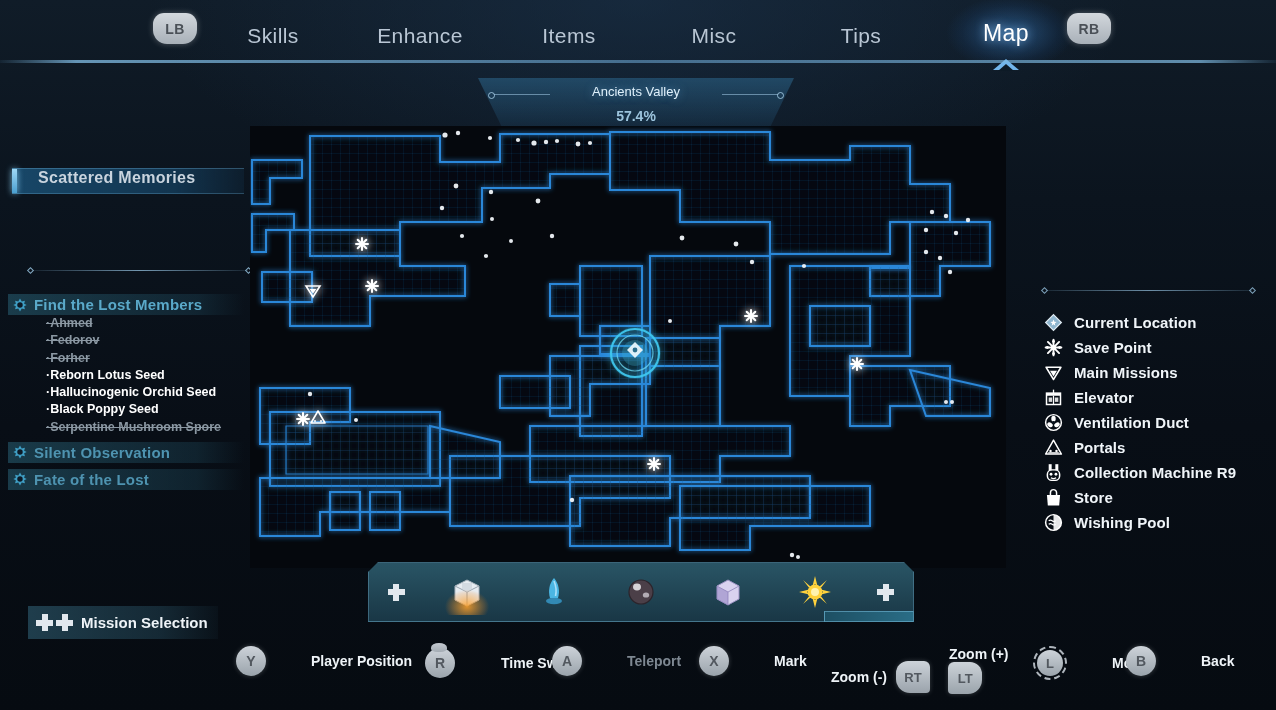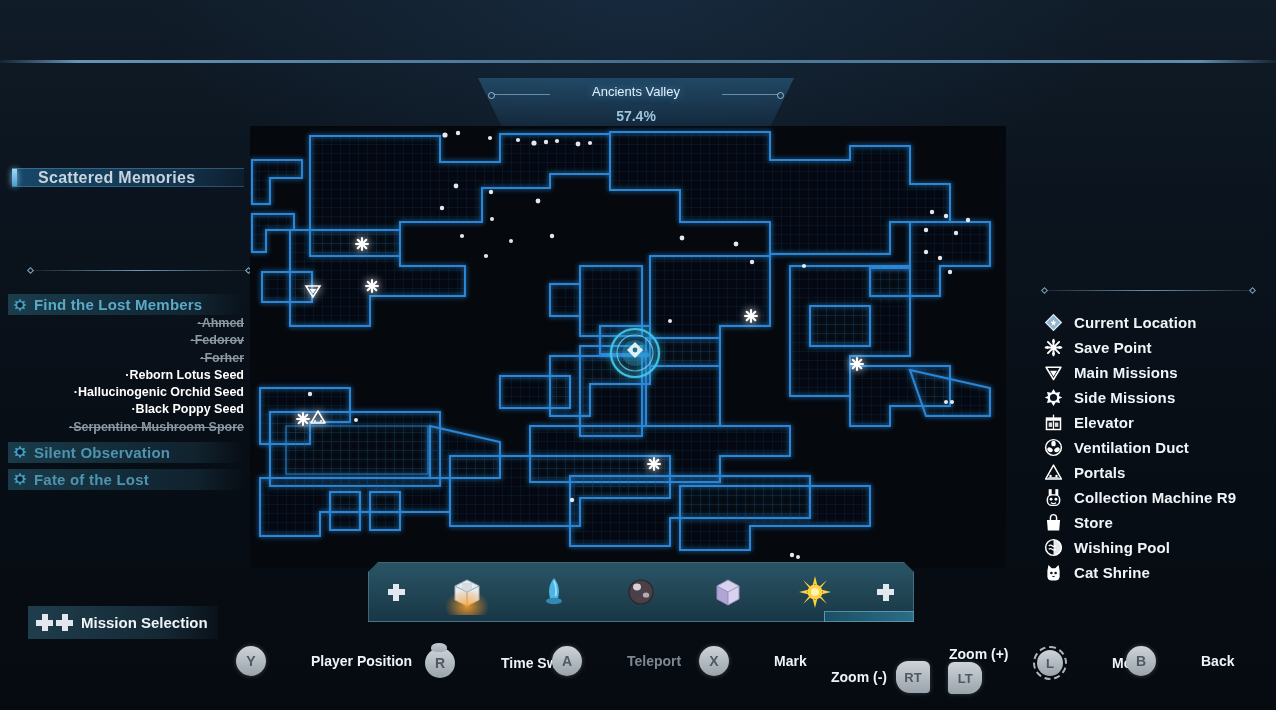--- a/index.html
+++ b/index.html
@@ -31,37 +31,37 @@
     border-bottom:7px solid #0d1a26; }
   .bumper { width:44px; height:31px; border-radius:11px 11px 14px 14px;
     background:linear-gradient(180deg,#d3d8dd,#a8b0b8); color:#4a5057;
     font-size:14px; font-weight:bold; display:flex; align-items:center; justify-content:center;
     box-shadow:0 0 6px rgba(255,255,255,0.28); letter-spacing:.5px; }
   .navline { position:absolute; left:0; top:60px; width:1276px; height:3px;
     background:linear-gradient(90deg, rgba(70,120,160,0.10) 0%, rgba(130,190,230,0.75) 6%, rgba(110,170,215,0.55) 50%, rgba(130,190,230,0.7) 94%, rgba(70,120,160,0.10) 100%); }
 
   
   .quest { position:absolute; left:12px; top:168px; width:232px; }
-  .q-title { position:relative; height:19px; display:flex; align-items:flex-start;
+  .q-title { position:relative; height:26px; display:flex; align-items:flex-start;
     background:linear-gradient(90deg, rgba(24,74,108,0.95), rgba(20,60,90,0.82) 70%, rgba(16,46,70,0.35));
     border-top:1px solid rgba(110,180,220,0.35); border-bottom:1px solid rgba(110,180,220,0.3); }
   .q-title .accent { position:absolute; left:0; top:0; width:5px; height:100%;
     background:linear-gradient(180deg,#9fd8f5,#4a9fd0); box-shadow:0 0 6px rgba(140,210,245,0.9); }
   .q-title span.t { margin-left:26px; font-size:16px; color:#c9d4de; font-weight:bold; letter-spacing:.3px; }
   .q-desc { margin-top:10px; margin-left:18px; width:214px; padding:7px 8px 8px 22px;
     background:linear-gradient(90deg, rgba(40,124,142,0.92), rgba(36,110,128,0.85) 75%, rgba(30,92,110,0.5));
     font-size:12.5px; font-weight:bold; line-height:1.22; color:#f2f7fa; }
   .divider { margin-top:18px; margin-left:12px; width:232px; height:6px; position:relative; }
   .divider .ln { position:absolute; left:8px; top:2px; width:216px; height:1px;
     background:linear-gradient(90deg, rgba(120,170,200,0.1), rgba(150,195,225,0.75), rgba(120,170,200,0.12)); }
   .divider .d1, .divider .d2 { position:absolute; top:0px; width:5px; height:5px; border:1px solid rgba(160,205,235,0.8);
     transform:rotate(45deg); }
   .divider .d1 { left:4px; } .divider .d2 { left:222px; }
 
-  .obj-list { position:absolute; left:8px; top:288px; width:236px;text-align:right; }
+  .obj-list { position:absolute; left:8px; top:288px; width:236px; }
   .obj-head { display:flex; align-items:center; height:21px; margin-top:6px;
     background:linear-gradient(90deg, rgba(40,96,116,0.55), rgba(34,82,102,0.30) 80%, rgba(0,0,0,0)); }
   .obj-head .gear { width:16px; height:16px; margin-left:4px; margin-right:6px; flex:none; }
   .obj-head .lbl { font-size:15px; color:#5aa9c9; font-weight:bold; letter-spacing:.2px; }
   .sub { font-size:12.5px; color:#ffffff; font-weight:bold; margin-left:38px; line-height:1.38; }
   .sub.done { color:#8b98a3; text-decoration:line-through; text-decoration-color:#8b98a3; }
   .obj-head.dim .lbl { color:#4e93b0; }
 
   .mission-sel { position:absolute; left:28px; top:606px; width:190px; height:33px;
     background:linear-gradient(90deg, rgba(46,92,112,0.62), rgba(38,76,94,0.45) 70%, rgba(30,60,76,0.12));
@@ -135,20 +135,33 @@
   .rbtn .c { width:30px; height:30px; border-radius:50%; background:linear-gradient(180deg,#cdd3d9,#9aa3ab);
     color:#52585f; font-size:14px; font-weight:bold; display:flex; align-items:center; justify-content:center; }
   .rbtn .cap { position:absolute; top:-3px; left:7px; width:16px; height:9px; border-radius:50% 50% 40% 40%;
     background:linear-gradient(180deg,#c4cad1,#a3abb3); }
 </style>
 </head>
 <body>
 
 <div class="screen">
 
+  <div class="topnav">
+    <div class="nav-glow"></div>
+    <div class="tabs" id="tabs-host">
+        <div class="bumper" style="position: absolute; left: 153px; top: 13px;">LB</div>
+        <div class="tab" style="position: absolute; right: 0px; width: 140px; left: 203px; top: 24px;"><span>Skills</span></div>
+        <div class="tab" style="position: absolute; right: 0px; width: 140px; left: 350px; top: 24px;"><span>Enhance</span></div>
+        <div class="tab" style="position: absolute; right: 0px; width: 140px; left: 499px; top: 24px;"><span>Items</span></div>
+        <div class="tab" style="position: absolute; right: 0px; width: 140px; left: 644px; top: 24px;"><span>Misc</span></div>
+        <div class="tab" style="position: absolute; right: 0px; width: 140px; left: 791px; top: 24px;"><span>Tips</span></div>
+        <div class="tab active" style="position: absolute; right: 0px; width: 140px; left: 936px; top: 20px;"><span>Map</span><div class="chev"></div></div>
+        <div class="bumper" style="position: absolute; left: 1067px; top: 13px;">RB</div>
+      </div>
+  </div>
   <div class="navline"></div>
 
   <div class="quest">
     <div class="q-title">
       <div class="accent"></div>
       <span class="t">Scattered Memories</span>
     </div>
   </div>
   <div class="divider" style="position:absolute;left:12px;top:250px;">
     <div class="ln"></div>
@@ -436,29 +449,20 @@
             <svg width="21" height="21" viewBox="0 0 24 24">
               <path d="M3.5 6 L20.5 6 L12 20 Z" fill="none" stroke="#ffffff" stroke-width="1.7" stroke-linejoin="round"></path>
               <path d="M8 10 L16 10 L12 16.5 Z" fill="#ffffff"></path>
             </svg>
           </span>
           <span class="leg-lbl">Main Missions</span>
         </div>
         <div class="leg-row">
           <span class="leg-ico">
             <svg width="21" height="21" viewBox="0 0 24 24">
-              <path d="M12 2.4 L14.6 6.6 L19.4 5.6 L18.2 10.3 L22 12 L18.2 13.7 L19.4 18.4 L14.6 17.4 L12 21.6 L9.4 17.4 L4.6 18.4 L5.8 13.7 L2 12 L5.8 10.3 L4.6 5.6 L9.4 6.6 Z" fill="#ffffff"></path>
-              <circle cx="12" cy="12" r="4.1" fill="#0b1520"></circle>
-            </svg>
-          </span>
-          <span class="leg-lbl">Side Missions</span>
-        </div>
-        <div class="leg-row">
-          <span class="leg-ico">
-            <svg width="21" height="21" viewBox="0 0 24 24">
               <rect x="4" y="7" width="16" height="13" fill="none" stroke="#ffffff" stroke-width="1.7"></rect>
               <rect x="4" y="7" width="16" height="3" fill="#ffffff"></rect>
               <line x1="12" y1="3" x2="12" y2="7" stroke="#ffffff" stroke-width="1.5"></line>
               <line x1="12" y1="10" x2="12" y2="20" stroke="#ffffff" stroke-width="1.4"></line>
               <rect x="6.5" y="12" width="4" height="5" fill="#ffffff" opacity="0.85"></rect>
               <rect x="13.5" y="12" width="4" height="5" fill="#ffffff" opacity="0.85"></rect>
             </svg>
           </span>
           <span class="leg-lbl">Elevator</span>
         </div>
@@ -512,31 +516,20 @@
         <div class="leg-row">
           <span class="leg-ico">
             <svg width="21" height="21" viewBox="0 0 24 24">
               <circle cx="12" cy="12" r="9" fill="none" stroke="#ffffff" stroke-width="1.7"></circle>
               <path d="M12 3 A9 9 0 0 1 12 21 Z" fill="#ffffff" opacity="0.9"></path>
               <path d="M6.5 10 Q8.5 8.4 10.5 10 T14.5 10" fill="none" stroke="#ffffff" stroke-width="1.3"></path>
               <path d="M6.5 14 Q8.5 12.4 10.5 14 T14.5 14" fill="none" stroke="#ffffff" stroke-width="1.3"></path>
             </svg>
           </span>
           <span class="leg-lbl">Wishing Pool</span>
-        </div>
-        <div class="leg-row">
-          <span class="leg-ico">
-            <svg width="21" height="21" viewBox="0 0 24 24">
-              <path d="M5 10 L6.2 3.5 L10 7 L14 7 L17.8 3.5 L19 10 L19 17 A5 5 0 0 1 14 21 L10 21 A5 5 0 0 1 5 17 Z" fill="#ffffff"></path>
-              <circle cx="9.6" cy="12.6" r="1.5" fill="#0b1520"></circle>
-              <circle cx="14.4" cy="12.6" r="1.5" fill="#0b1520"></circle>
-              <path d="M10.8 16.2 Q12 17.4 13.2 16.2" fill="none" stroke="#0b1520" stroke-width="1.2"></path>
-            </svg>
-          </span>
-          <span class="leg-lbl">Cat Shrine</span>
         </div>
       </div>
   </div>
 
   <div class="itembar">
     <div class="dpad">
         <i class="h"></i>
         <i class="v"></i>
       </div>
     <div class="slot sel">

